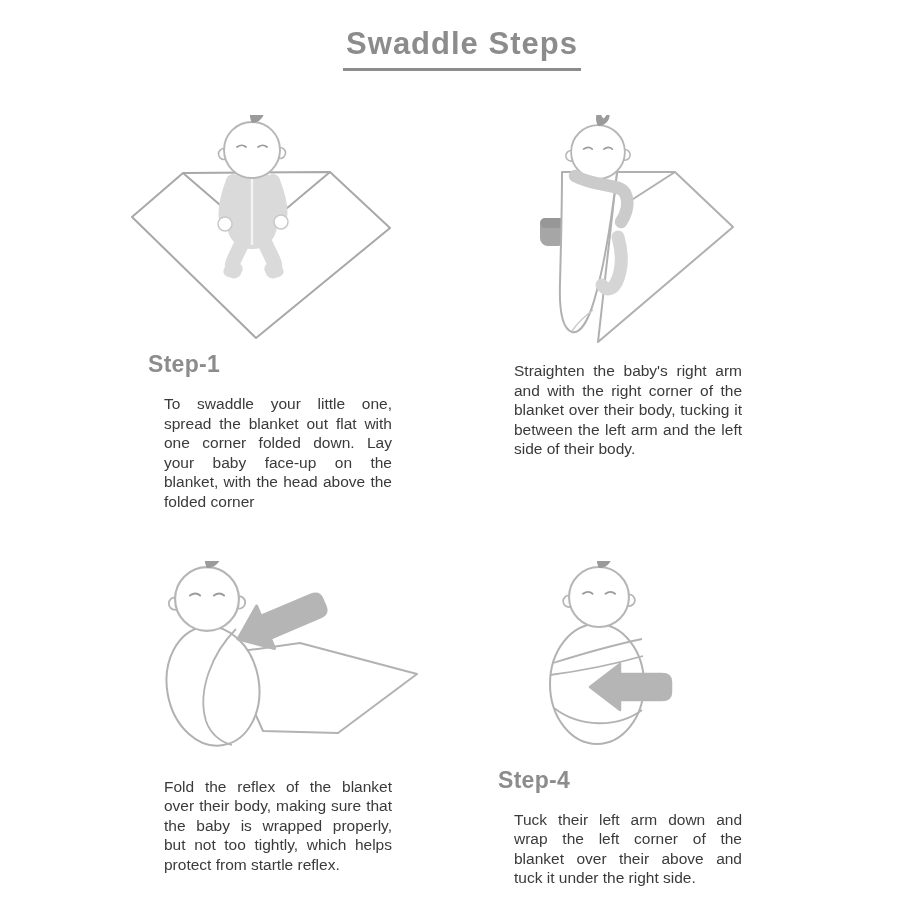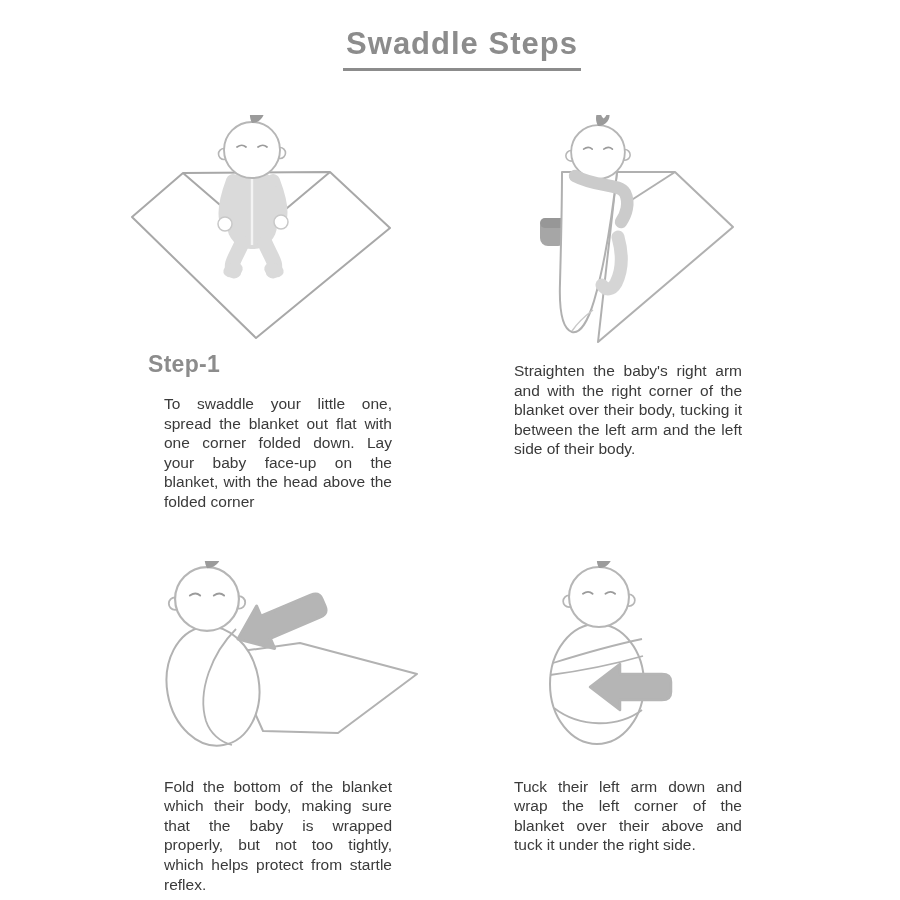--- a/index.html
+++ b/index.html
@@ -122,33 +122,34 @@
         <svg width="290" height="200" viewBox="0 0 290 200">
           <polygon points="78,92 150,82 267,113 188,172 113,170" fill="#ffffff" stroke="#b2b2b2" stroke-width="2" stroke-linejoin="round"></polygon>
           <ellipse cx="63" cy="125" rx="46" ry="60" transform="rotate(-10 63 125)" fill="#ffffff" stroke="#b2b2b2" stroke-width="2"></ellipse>
           <path d="M86,68 C62,92 47,130 56,160 C60,172 70,181 82,184" stroke="#b2b2b2" stroke-width="1.8" fill="none"></path>
           <use href="#baby-head" transform="translate(57,38) scale(1.14)"></use>
           <g transform="translate(88,78) rotate(-23)">
             <path d="M0,0 L30,-23 L30,-12 L84,-12 Q93,-12 93,-4 L93,4 Q93,12 84,12 L30,12 L30,23 Z" fill="#b5b5b5" stroke="#b5b5b5" stroke-width="3" stroke-linejoin="round"></path>
           </g>
         </svg>
       </div>
-      <p class="step-desc">Fold the bottom of the blanket which their body, making sure that the baby is wrapped properly, but not too tightly, which helps protect from startle reflex.</p>
+      <p class="step-desc">Fold the reflex of the blanket over their body, making sure that the baby is wrapped properly, but not too tightly, which helps protect from startle reflex.</p>
     </section>
 
     <section class="step">
       <div class="figure fig-r2 fig4">
         <svg width="190" height="205" viewBox="0 0 190 205">
           <ellipse cx="57" cy="123" rx="47" ry="60" fill="#ffffff" stroke="#b2b2b2" stroke-width="2"></ellipse>
           <g stroke="#b2b2b2" stroke-width="1.8" fill="none">
             <path d="M13,102 C45,92 78,83 102,78"></path>
             <path d="M10,114 C40,110 75,103 103,95"></path>
             <path d="M14,147 C40,167 78,167 102,149"></path>
           </g>
           <use href="#baby-head" transform="translate(59,36) scale(1.07)"></use>
           <path d="M50,126 L80,103 L80,113 L122,113 Q131,113 131,121 L131,131 Q131,139 122,139 L80,139 L80,149 Z" fill="#b5b5b5" stroke="#b5b5b5" stroke-width="2.5" stroke-linejoin="round"></path>
         </svg>
       </div>
+      <h2 class="step-label">Step-4</h2>
       <p class="step-desc">Tuck their left arm down and wrap the left corner of the blanket over their above and tuck it under the right side.</p>
     </section>
 
   </div>
 </div>
 
 </body></html>

